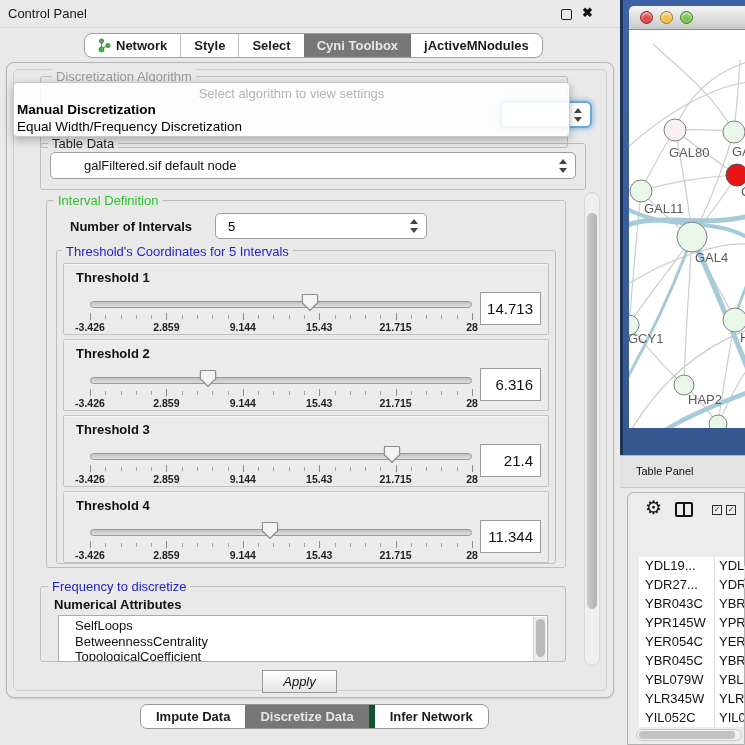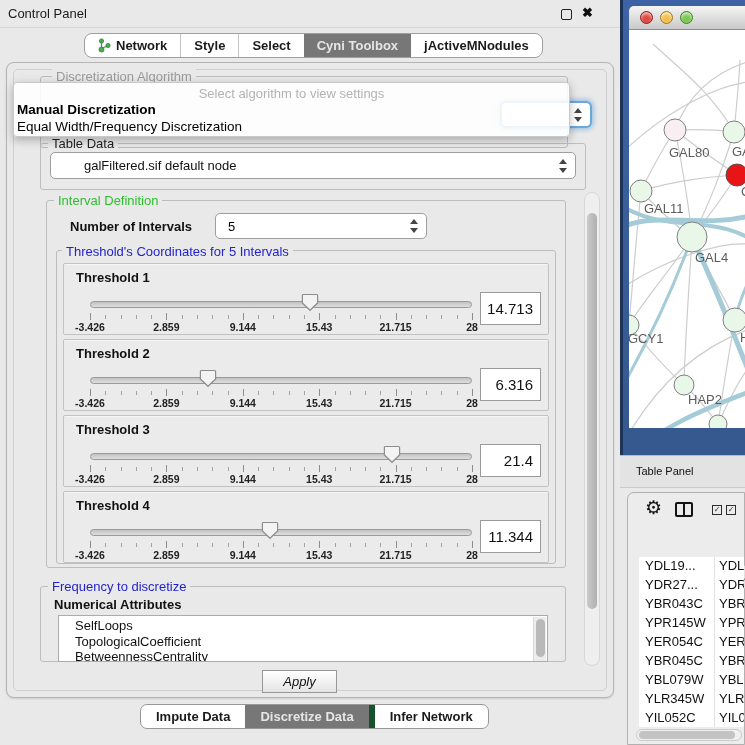--- a/index.html
+++ b/index.html
@@ -375,22 +375,22 @@
       </div>
     </div>
   <span class="gtitle blue" style="left:62px; top:244px;">Threshold's Coordinates for 5 Intervals</span>
 
   <div class="group" style="left:40px; top:586px; width:526px; height:76px;"></div>
   <span class="gtitle blue" style="left:48px; top:579px;">Frequency to discretize</span>
   <span class="blabel" style="left:54px; top:597px;">Numerical Attributes</span>
   <div class="listbox">
     <ul id="attr-list">
         <li>SelfLoops</li>
+        <li>BetweennessCentrality</li>
         <li>TopologicalCoefficient</li>
-        <li>BetweennessCentrality</li>
       </ul>
     <div class="lscroll">
         <div class="th"></div>
       </div>
   </div>
 
   <div class="vscroll">
       <div class="th"></div>
     </div>
 

